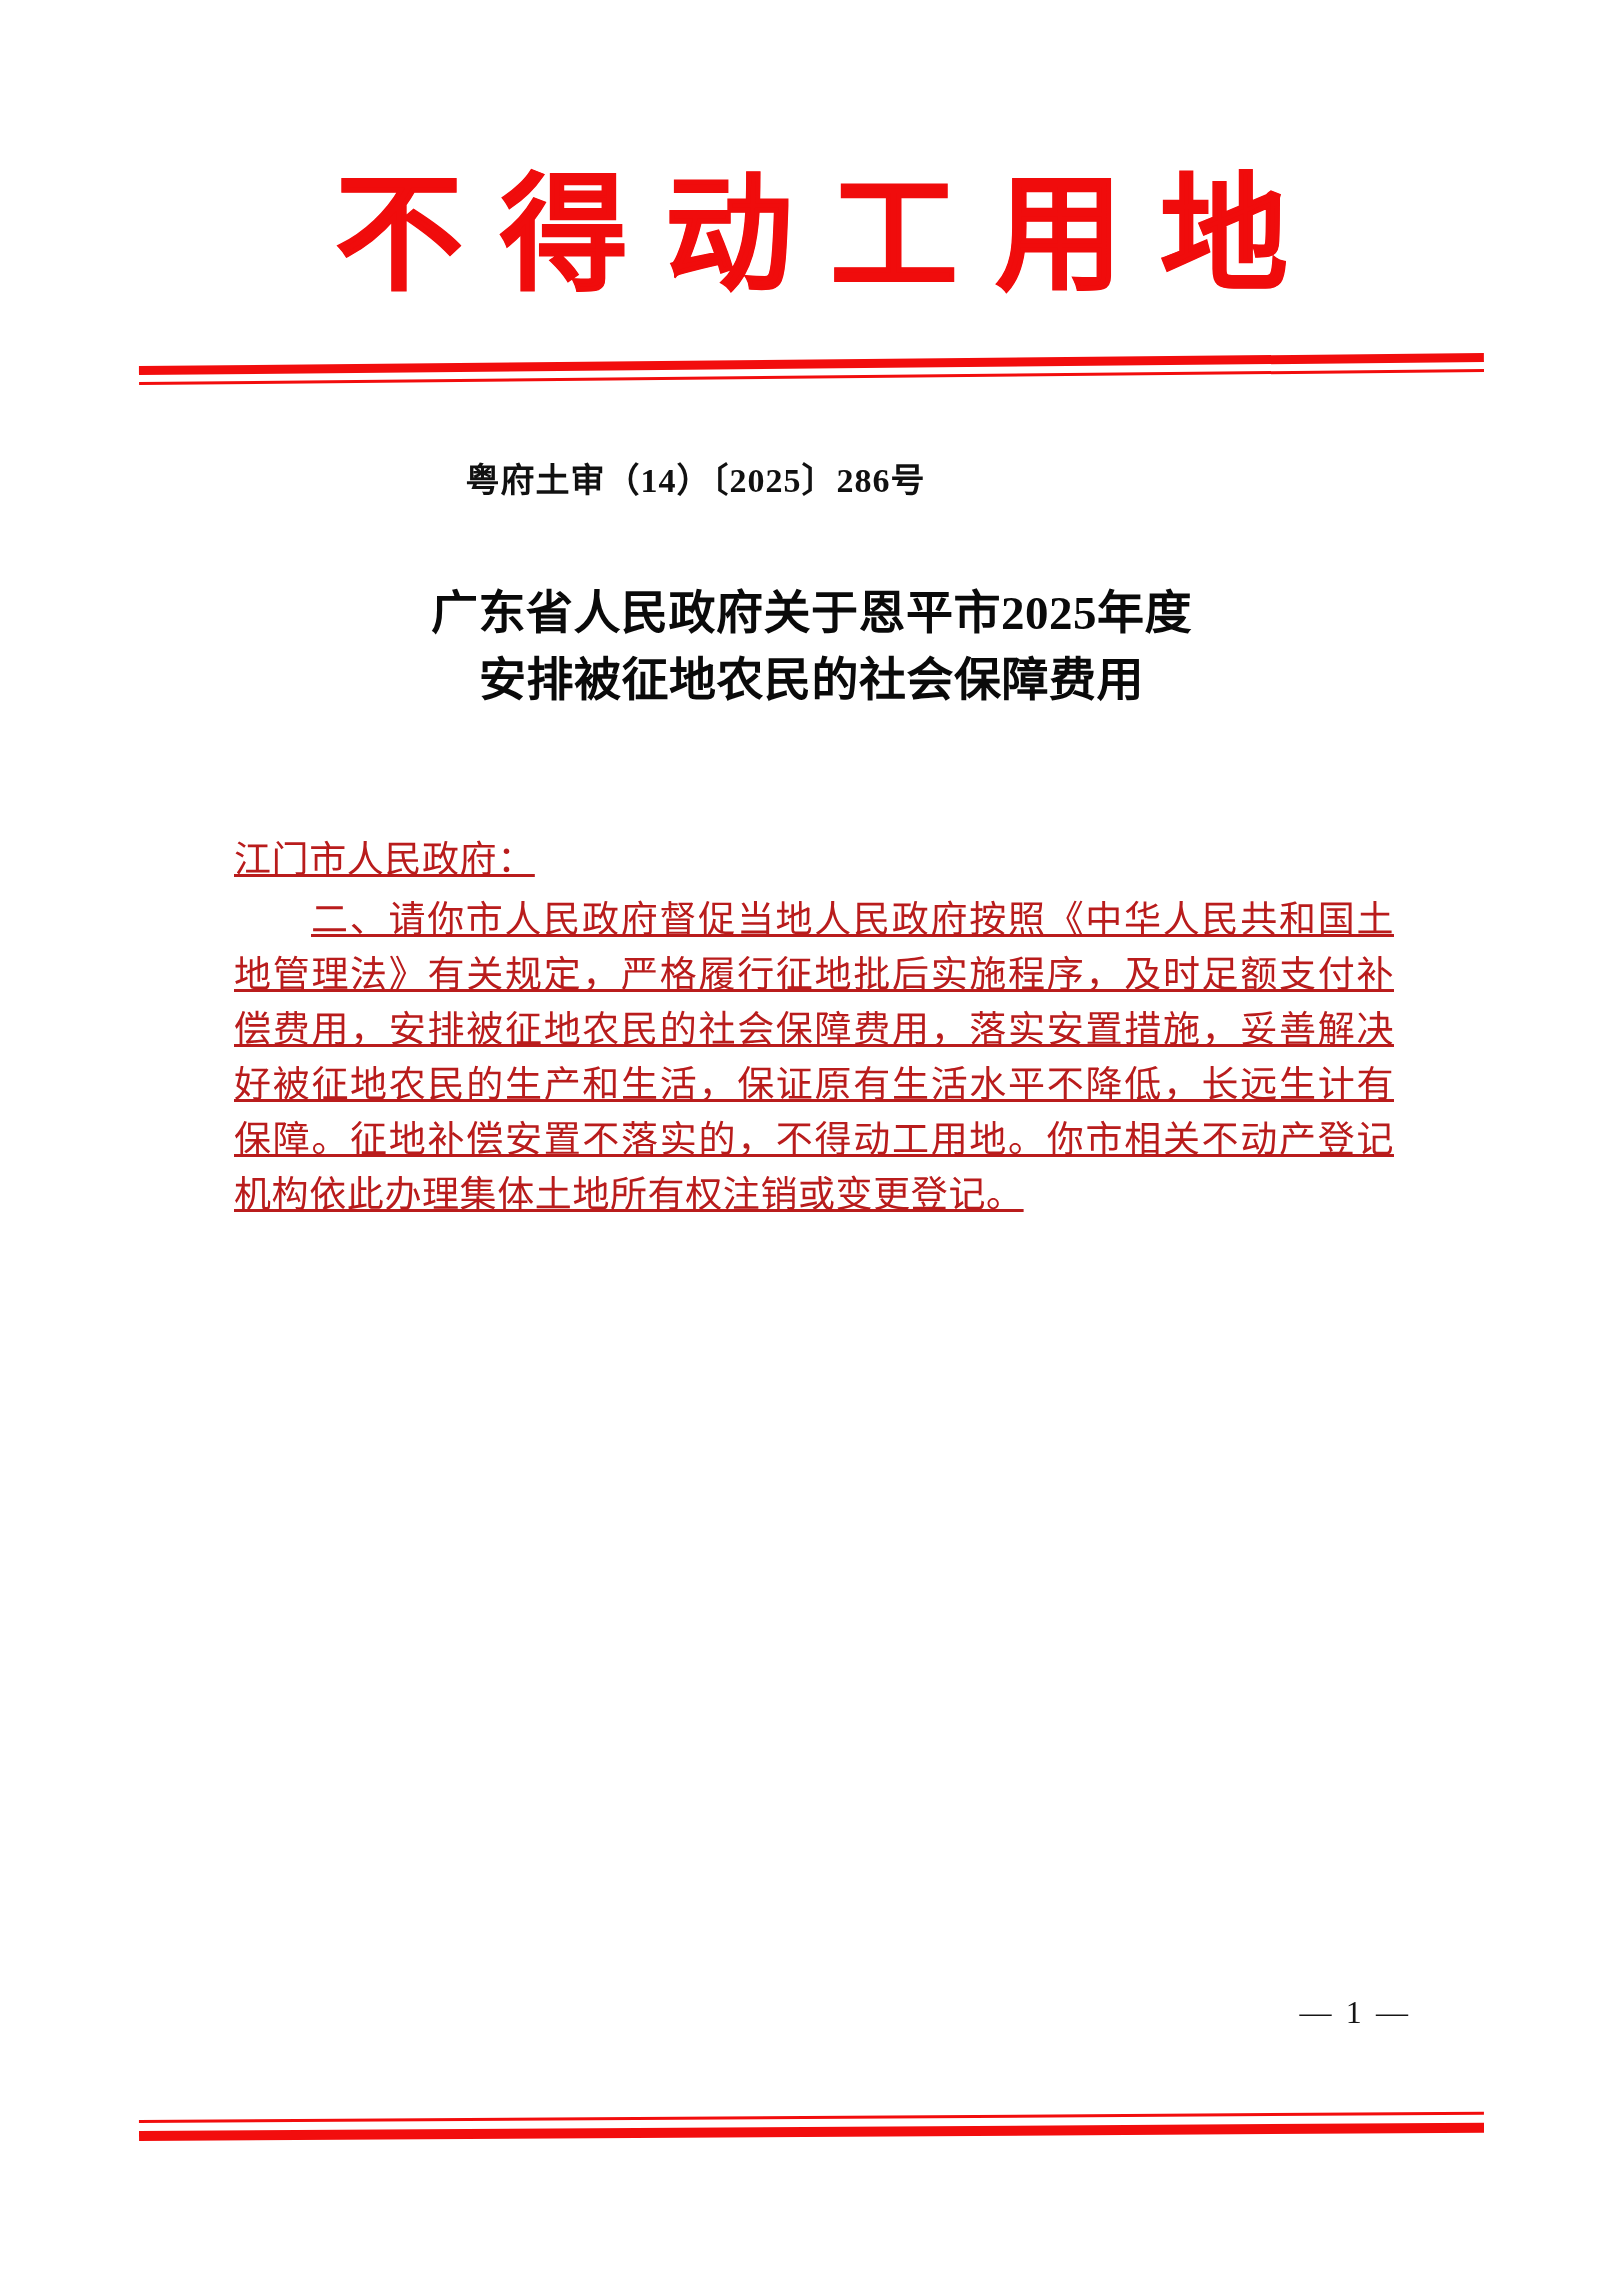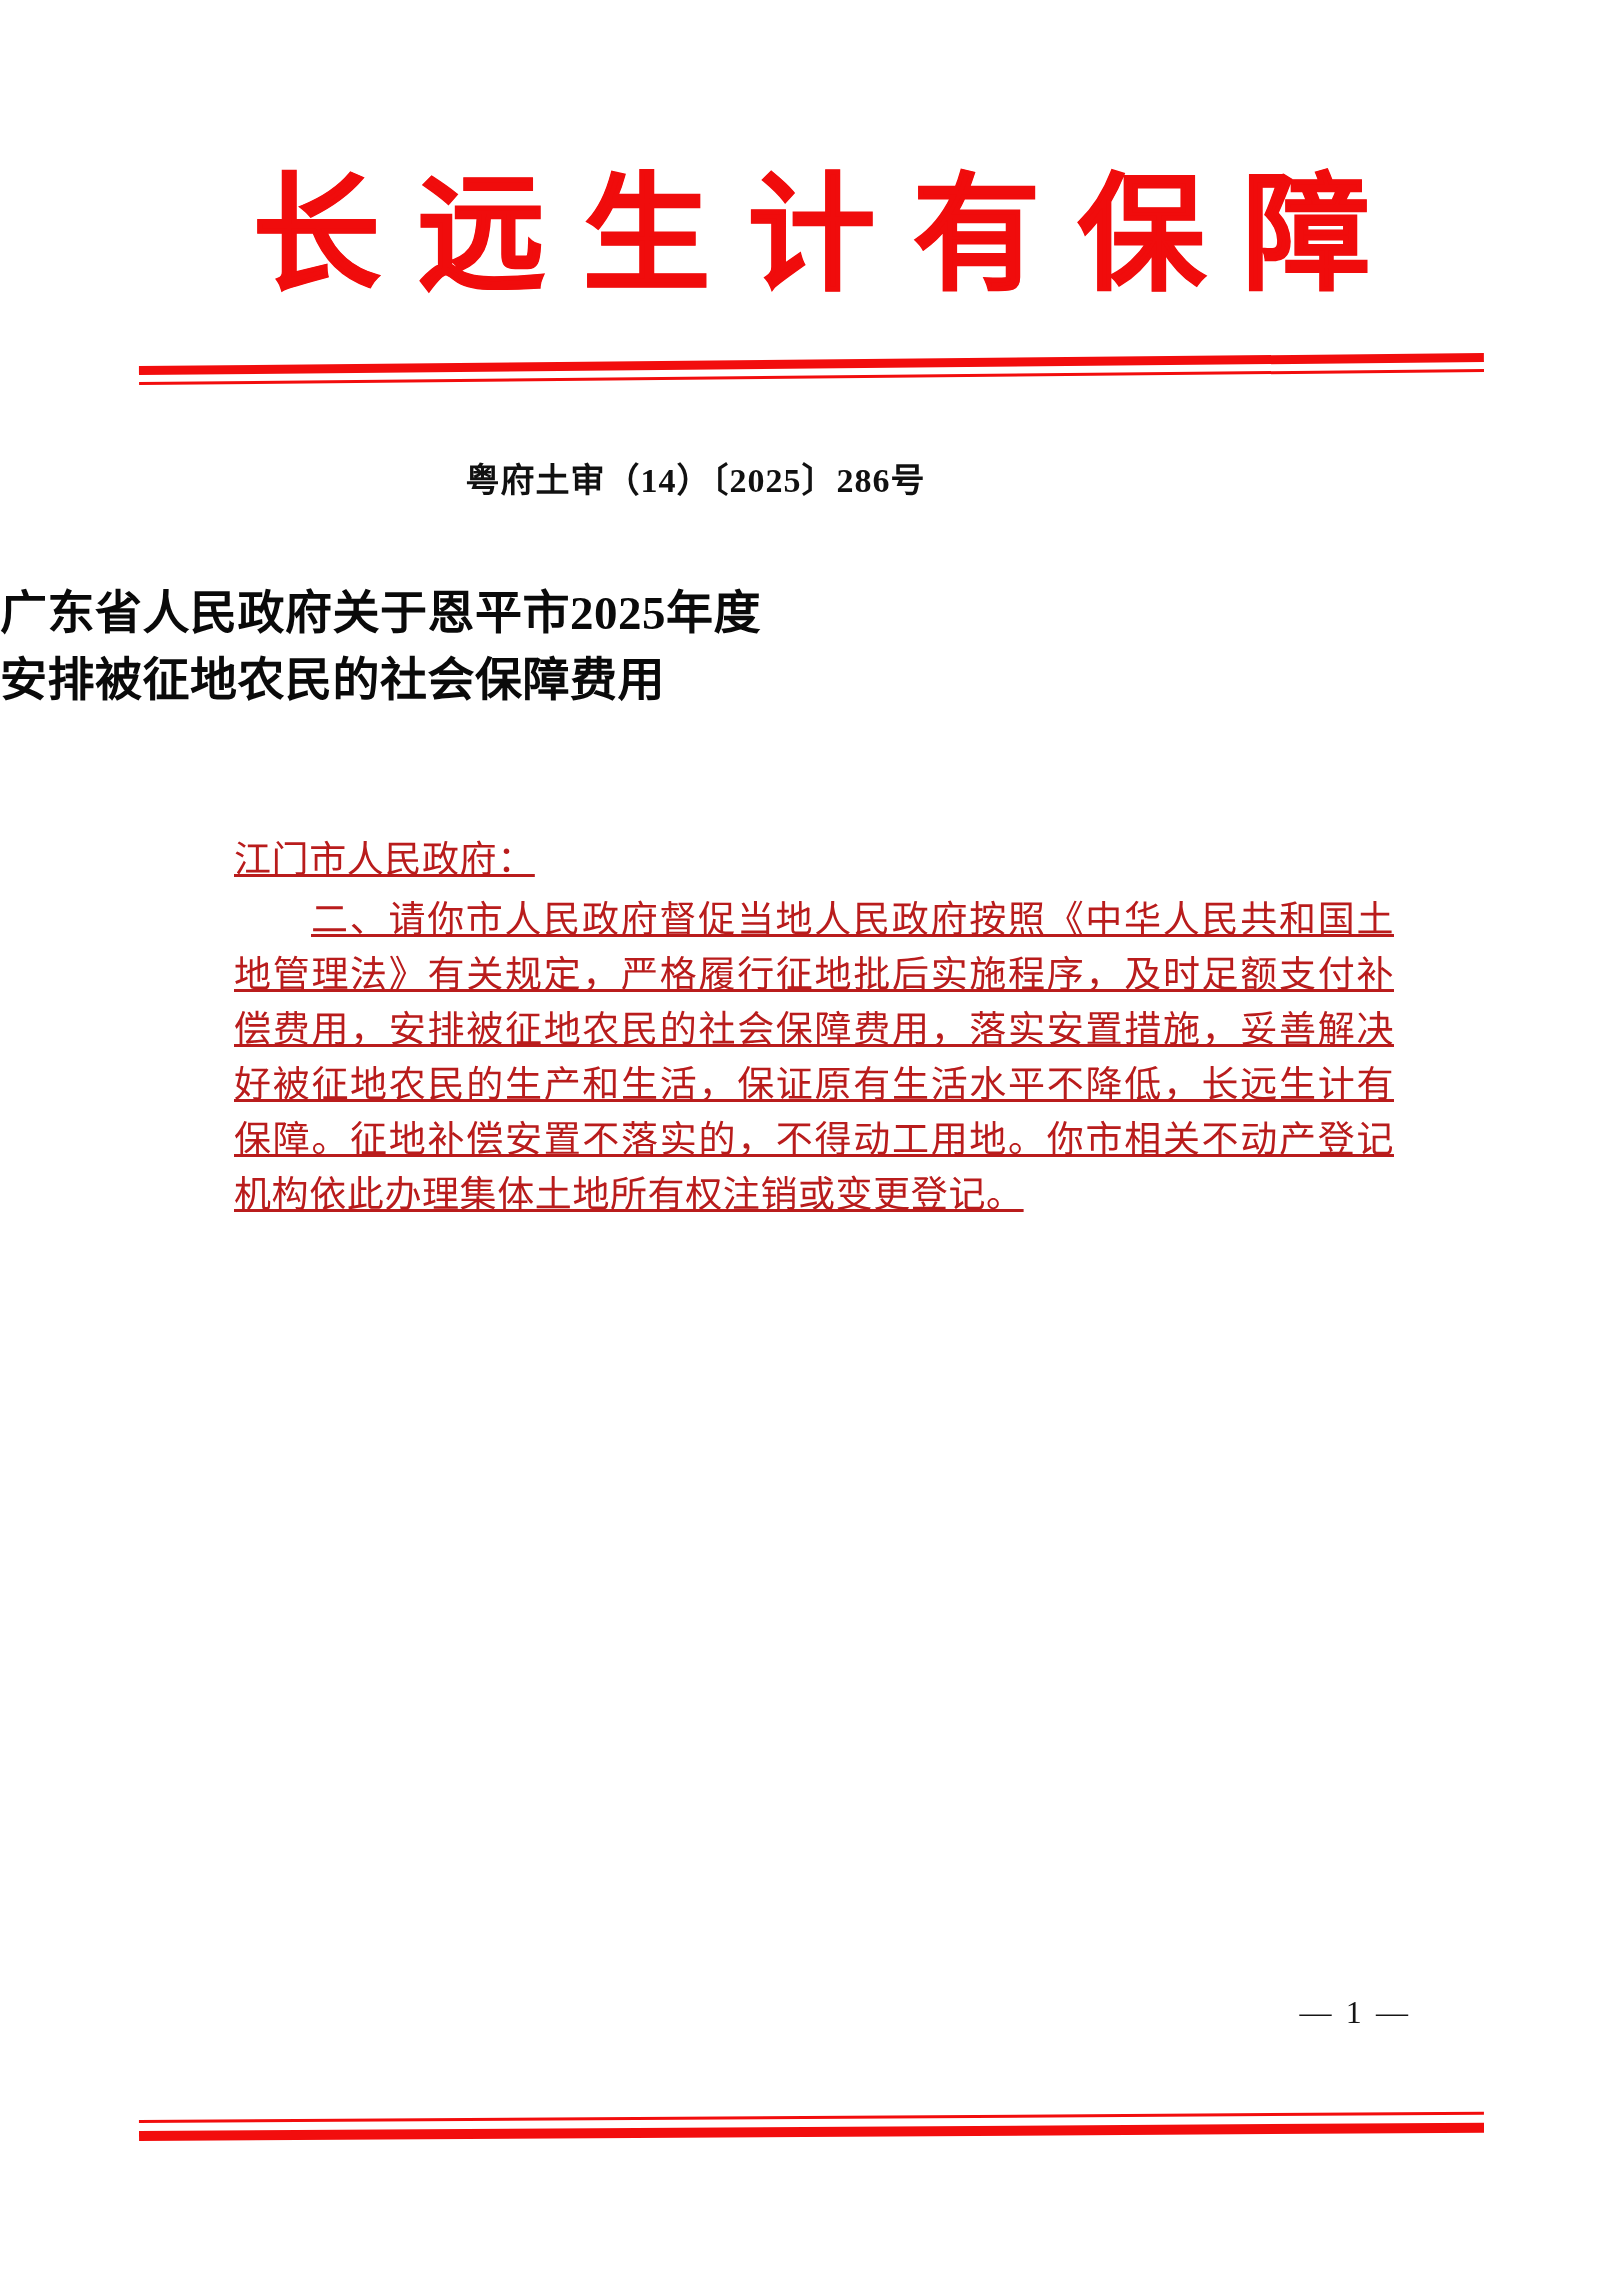--- a/index.html
+++ b/index.html
@@ -75,21 +75,21 @@
     color: #111111;
     font-weight: 600;
   }
 
   
   .doc-title {
     position: absolute;
     left: 0;
     top: 580px;
     width: 1623px;
-    text-align: left;
+    text-align: center;
     color: #0a0a0a;
     font-family: "Liberation Serif", "DejaVu Serif", serif;
     font-weight: bold;
     font-size: 47px;
     line-height: 1.42;
     letter-spacing: 0.5px;
   }
   .doc-title .tline { display: block; }
 
   
@@ -137,21 +137,21 @@
   .rule-group-bottom .rule-thin { height: 3.1px; }
   .rule-group-bottom .rule-gap-sm { height: 8.2px; }
   .rule-group-bottom .rule-thick { height: 10.2px; }
 </style>
 </head>
 <body>
 
 <div id="page">
 
   <div class="masthead">
-    <span class="masthead-title">长远生计有保障</span>
+    <span class="masthead-title">不得动工用地</span>
   </div>
 
   <div class="rule-group-top">
     <div class="rule-thick"></div>
     <div class="rule-gap-sm"></div>
     <div class="rule-thin"></div>
   </div>
 
   <div class="doc-number">粤府土审（14）〔2025〕286号</div>
 

